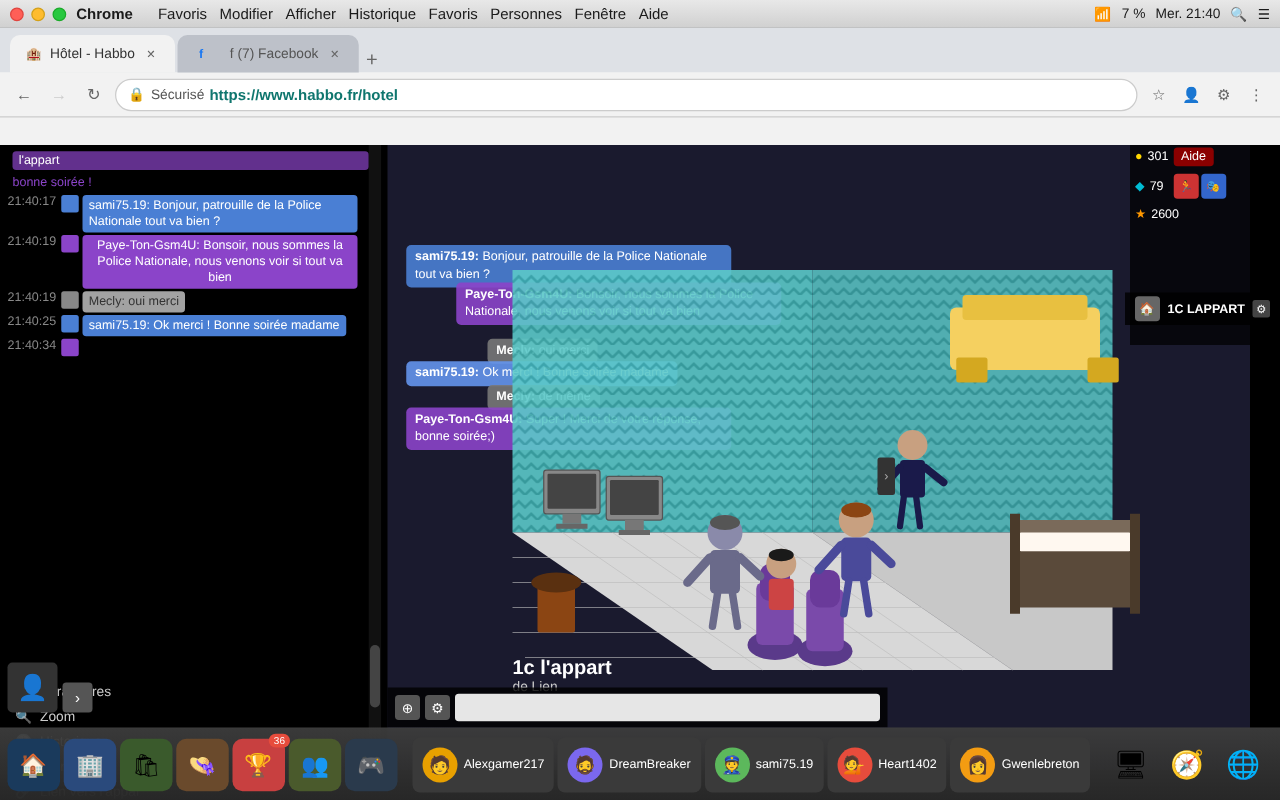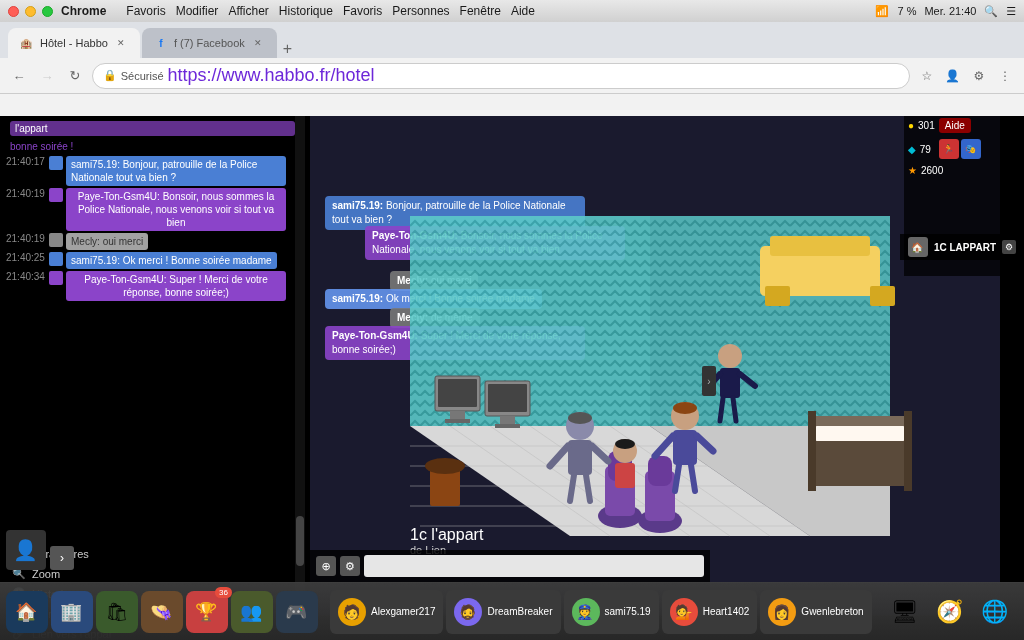--- a/index.html
+++ b/index.html
@@ -150,21 +150,21 @@
       align-items: center;
       padding: 0 10px;
       font-size: 12px;
       color: #333;
       gap: 4px;
     }
     .url-secure {
       color: #555;
       font-size: 11px;
     }
-    .url-text { flex: 1; font-size: 18px; color: #6d28d9; }
+    .url-text { flex: 1; font-size: 12px; color: #0f766e; font-weight: bold; }
     .browser-actions {
       display: flex;
       gap: 4px;
       align-items: center;
     }
     .browser-action-btn {
       width: 22px;
       height: 22px;
       display: flex;
       align-items: center;
@@ -305,21 +305,21 @@
 
     
     .room-name-overlay {
       position: absolute;
       bottom: 60px;
       left: 100px;
       color: white;
     }
     .room-title-text {
       font-size: 16px;
-      font-weight: normal;
+      font-weight: bold;
       color: white;
     }
     .room-subtitle-text {
       font-size: 11px;
       color: #ccc;
     }
 
     
     .user-card {
       height: 44px;
@@ -523,21 +523,21 @@
 <div class="browser">
 
   <div class="tab-bar">
     <div class="tab active">
       <span class="tab-favicon">🏨</span>
       <span style="font-size:11px; max-width:120px; overflow:hidden; white-space:nowrap; text-overflow:ellipsis;">Hôtel - Habbo</span>
       <span class="tab-close">✕</span>
     </div>
     <div class="tab inactive">
       <span class="tab-favicon" style="color:#1877f2; font-weight:bold;">f</span>
-      <span style="font-size:11px;">f (7) Facebook</span>
+      <span style="font-size:11px;margin-left:10px;">f (7) Facebook</span>
       <span class="tab-close">✕</span>
     </div>
     <div style="margin-left:4px; color:#666; font-size:16px; cursor:pointer;">+</div>
   </div>
 
   <div class="address-bar">
     <div class="nav-btn">←</div>
     <div class="nav-btn" style="color:#ccc;">→</div>
     <div class="nav-btn">↻</div>
     <div class="url-bar">
@@ -582,21 +582,20 @@
         <div class="chat-msg">
           <span class="chat-time">21:40:25</span>
           <div style="width:14px;height:14px;background:#4a7fd4;border-radius:2px;flex-shrink:0;"></div>
           <div class="chat-bubble bubble-blue">sami75.19: Ok merci ! Bonne soirée madame</div>
         </div>
 
 
         <div class="chat-msg">
           <span class="chat-time">21:40:34</span>
           <div style="width:14px;height:14px;background:#8b44c9;border-radius:2px;flex-shrink:0;"></div>
-          <div class="chat-bubble bubble-purple">Paye-Ton-Gsm4U: Super ! Merci de votre réponse, bonne soirée;)</div>
         </div>
       </div>
 
       <div class="left-scroll-area">
         <div class="left-scroll-thumb"></div>
       </div>
     </div>
 
     <div class="side-nav">
       <div class="side-nav-item">

